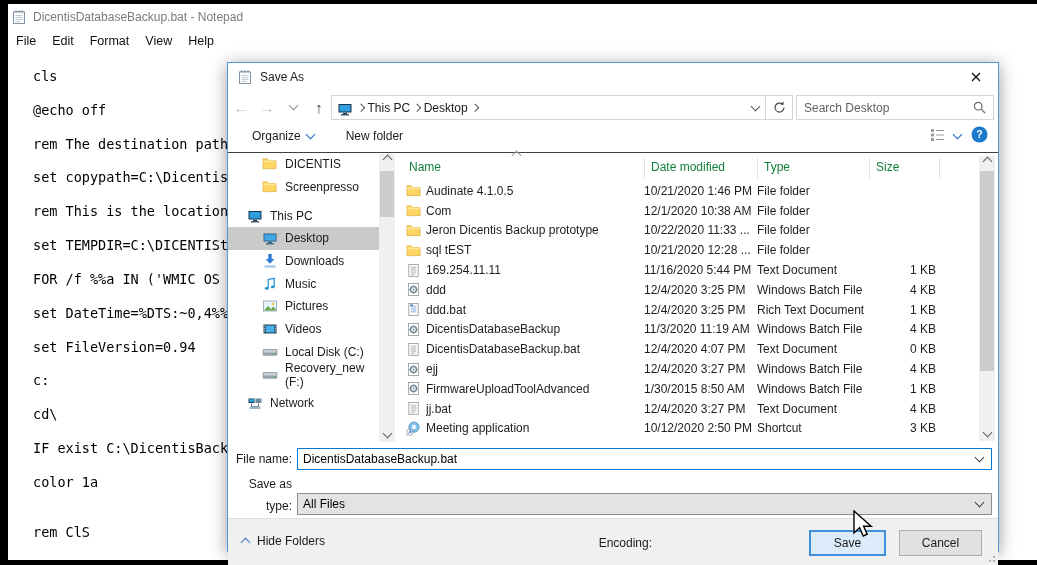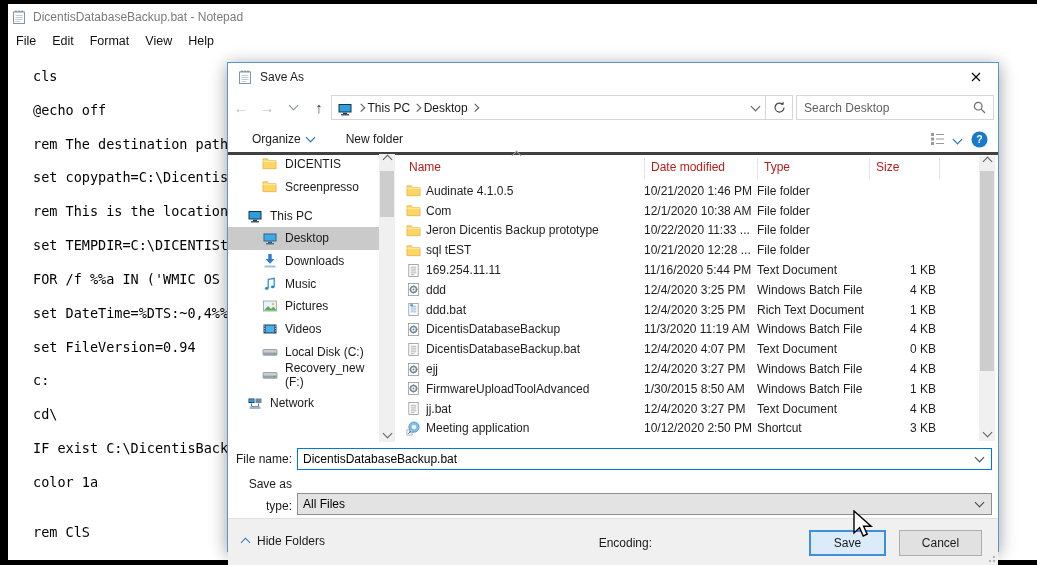--- a/index.html
+++ b/index.html
@@ -32,41 +32,41 @@
   .addr{position:absolute;left:103px;top:2px;width:460px;height:23px;border:1px solid #d6d6d6;background:#fff;display:flex;align-items:center;font-size:12px;color:#1a1a1a;}
   .addr .pcicon{width:15px;height:14px;margin:0 2px 0 5px;}
   .addr-tools{position:absolute;right:0;top:0;height:100%;display:flex;align-items:center;}
   .addr-sep{width:1px;height:100%;background:#d6d6d6;margin-left:6px;}
   .addr-btn{width:26px;height:100%;display:flex;align-items:center;justify-content:center;}
   .search{position:absolute;left:568px;top:2px;width:196px;height:23px;border:1px solid #d6d6d6;background:#fff;display:flex;align-items:center;}
   .search input{border:none;outline:none;flex:1;font-size:12px;color:#444;padding-left:7px;font-family:"Liberation Sans",sans-serif;background:transparent;}
   .search input::placeholder{color:#5f5f5f;}
   .search .mag{margin-right:7px;}
 
-  .dtools{position:absolute;left:0;top:63px;width:100%;height:26px;display:flex;align-items:center;font-size:12px;color:#1a1a1a;border-bottom:3px solid #404040;}
+  .dtools{position:absolute;left:0;top:63px;width:100%;height:26px;display:flex;align-items:flex-start;font-size:12px;color:#1a1a1a;border-bottom:1px solid #404040;}
   .tool{display:flex;align-items:center;padding:3px 8px;margin-left:16px;}
   .tool .chev{border-color:#1a66c0;margin-left:6px;}
   .dtools-right{position:absolute;right:10px;display:flex;align-items:center;}
 
   
   .side{position:absolute;left:0;top:90px;width:151px;height:290px;overflow:hidden;}
   .sitem{display:flex;align-items:center;height:22.7px;font-size:12px;color:#1a1a1a;}
   .sitem .sicon{width:16px;height:16px;margin-right:7px;flex:0 0 16px;}
   .sitem.lvl0{padding-left:19px;}
   .sitem.lvl1{padding-left:34px;}
   .sitem.gap{margin-top:6px;}
   .sitem.selected{background:#cacaca;}
   .sbar{position:absolute;left:151px;top:91px;width:16px;height:288px;background:#f0f0f0;}
   .sbar .chev{border-color:#5f5f5f;}
   .sb-up{position:absolute;top:5px;left:5px;transform:rotate(-135deg);}
   .sb-dn{position:absolute;bottom:5px;left:5px;transform:rotate(45deg);}
   .sb-thumb{position:absolute;left:1px;top:17px;width:14px;height:46px;background:#cdcdcd;}
 
   
-  .fhead{position:absolute;left:170px;top:93px;width:581px;height:25px;font-size:12px;color:#b91c1c;}
+  .fhead{position:absolute;left:170px;top:93px;width:581px;height:25px;font-size:12px;color:#15803d;}
   .fhead .hcell{position:absolute;top:4px;}
   .hname{left:11px;}
   .hdate{left:253px;}
   .htype{left:366px;}
   .hsize{left:478px;}
   .hsort{position:absolute;left:115px;top:-1px;transform:rotate(-135deg);border-color:#9a9a9a;}
   .hsep{position:absolute;top:2px;width:1px;height:21px;background:#e3e3e3;}
   .frows{position:absolute;left:170px;top:118px;width:581px;}
   .frow{display:flex;align-items:center;height:19.8px;font-size:12px;color:#1f1d1d;}
   .c-icon{width:28px;padding-left:8px;box-sizing:border-box;flex:0 0 28px;}

